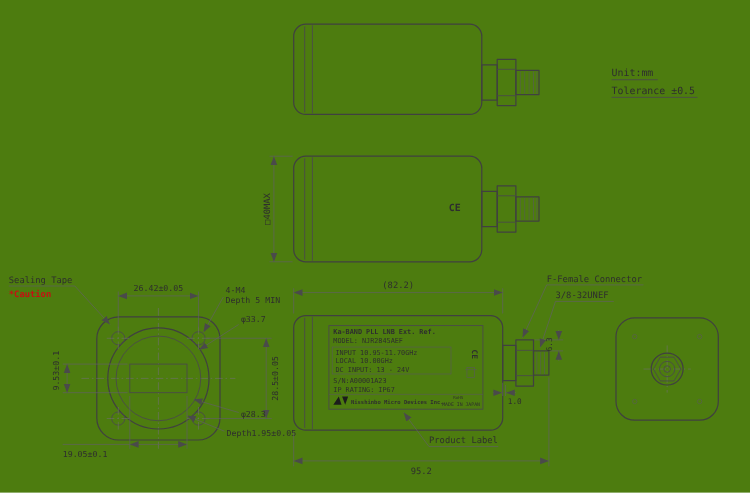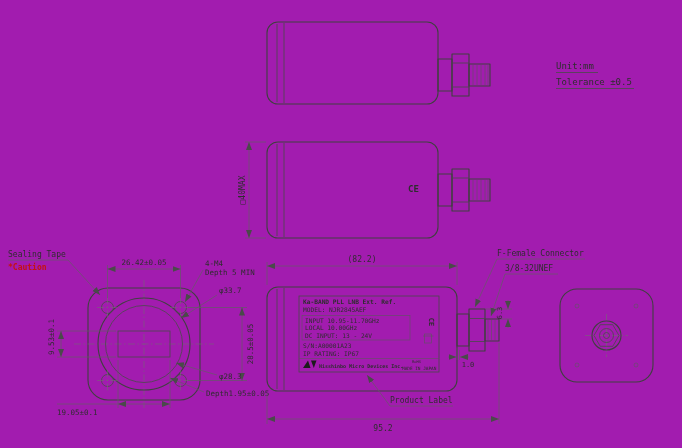--- a/index.html
+++ b/index.html
@@ -1,16 +1,16 @@
 <!DOCTYPE html>
 <html><head>
 <meta charset="utf-8">
 <style>
   html,body{margin:0;padding:0;background:#ffffff;}
-  .stage{position:relative;width:682px;height:448px;background:#a21caf;overflow:hidden;}
+  .stage{position:relative;width:682px;height:448px;background:#4d7c0f;overflow:hidden;}
   svg{display:block;}
   .o  {stroke:#404040;stroke-width:1.1;fill:none;stroke-linejoin:round;}
   .i  {stroke:#4a4a4a;stroke-width:0.8;fill:none;}
   .th {stroke:#5a5a5a;stroke-width:0.55;fill:none;}
   .d  {stroke:#606060;stroke-width:0.65;fill:none;}
   .cl {stroke:#707070;stroke-width:0.55;fill:none;stroke-dasharray:7 2.5 1.5 2.5;}
   text{font-family:"DejaVu Sans Mono","Liberation Mono",monospace;fill:#2e2e2e;}
   .t9{font-size:9px;} .t8{font-size:8px;} .t75{font-size:7.5px;} .t7{font-size:7px;}
   .t62{font-size:6.2px;} .t50{font-size:5px;font-weight:bold;} .t46{font-size:4.4px;} .t38{font-size:3.8px;}
   .b{font-weight:bold;}

